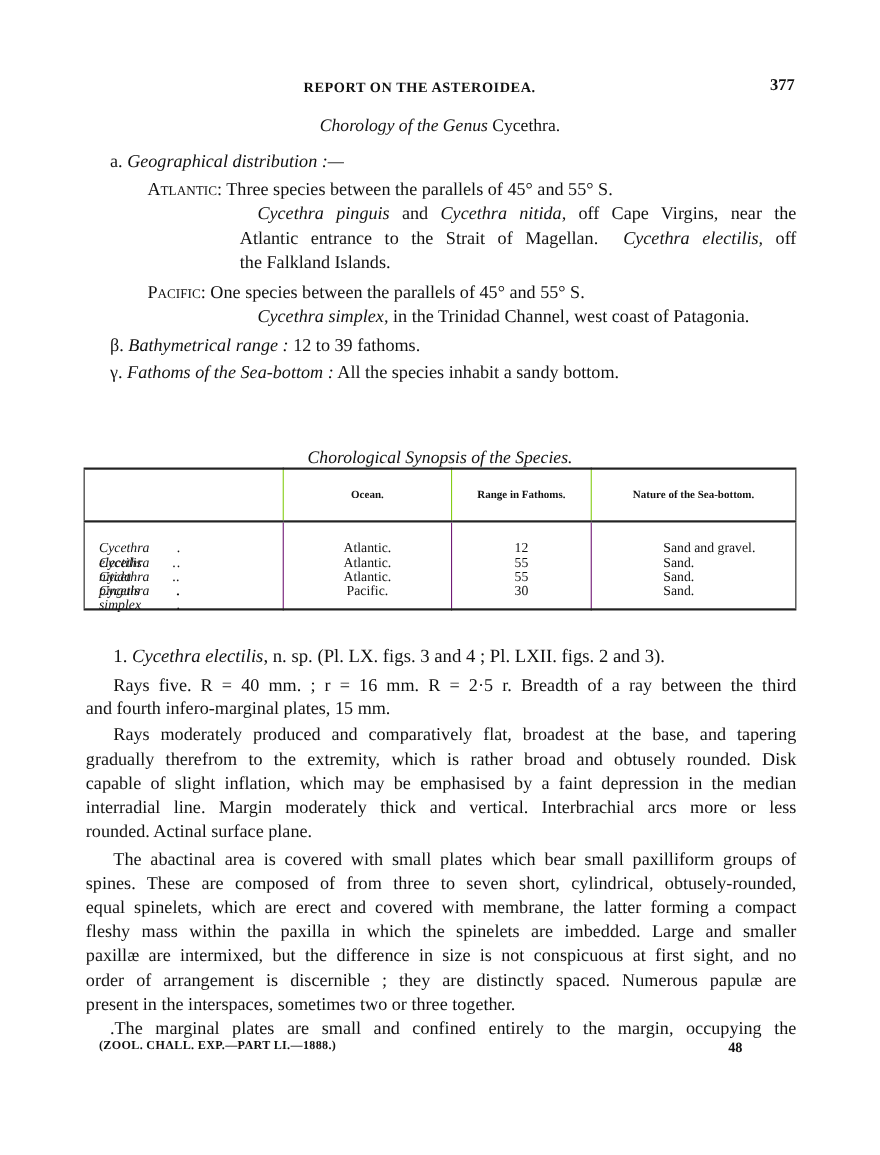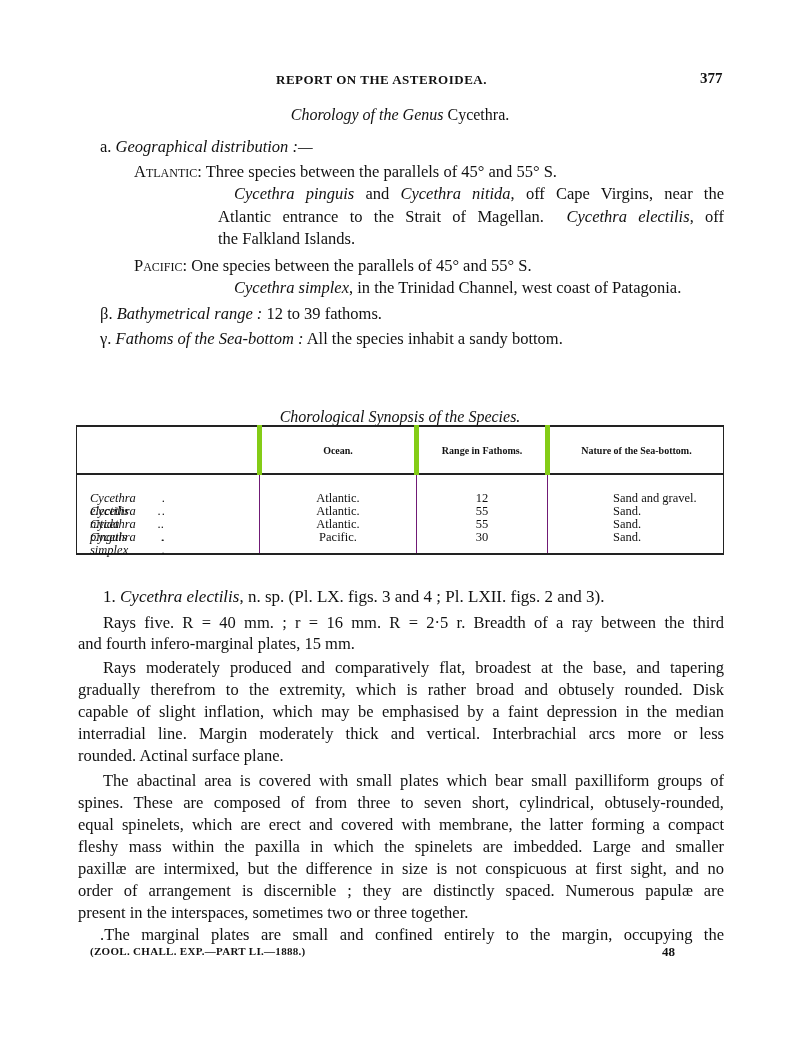--- a/index.html
+++ b/index.html
@@ -12,21 +12,21 @@
   .section-title { top: 106px; left: 0; width: 800px; text-align: center; font-size: 16px; }
   .section-title i { font-style: italic; }
   .line { font-family: "Liberation Serif", "DejaVu Serif", serif; font-size: 16.5px; line-height: 22px; white-space: nowrap; }
   .smallcaps { font-variant: small-caps; }
   i { font-style: italic; }
   .justify { text-align: justify; text-align-last: justify; }
   .synopsis-title { top: 388px; left: 0; width: 800px; text-align: center; font-size: 16px; font-style: italic; margin-top: 20px; }
   table.synopsis { position: absolute; top: 425px; left: 76px; width: 648px; border-collapse: collapse;
                    font-family: "Liberation Serif", "DejaVu Serif", serif; }
   table.synopsis th { font-size: 10px; font-weight: bold; height: 44px; border-bottom: 2px solid #222;
-                      border-left: 5px solid #84cc16; text-align: center; }
+                      border-left: 1px solid #84cc16; text-align: center; }
   table.synopsis th:first-child { border-left: none; }
   table.synopsis { border-top: 2px solid #222; border-bottom: 2px solid #222; border-left: 1.5px solid #222; border-right: 1.5px solid #222; }
   table.synopsis td { font-size: 12.5px; line-height: 13px; border-left: 1px solid #701a75; vertical-align: top; }
   table.synopsis td:first-child { border-left: none; }
   .cell-stack { padding: 16px 0 8px; }
   .cell-stack div { height: 13px; }
   .species-cell div { padding-left: 12px; font-style: italic; display: flex; }
   .species-cell .dots { margin-left: auto; margin-right: 20px; letter-spacing: 28px; font-style: normal; }
   .center-cell div { text-align: center; }
   .left-cell div { padding-left: 64px; }

